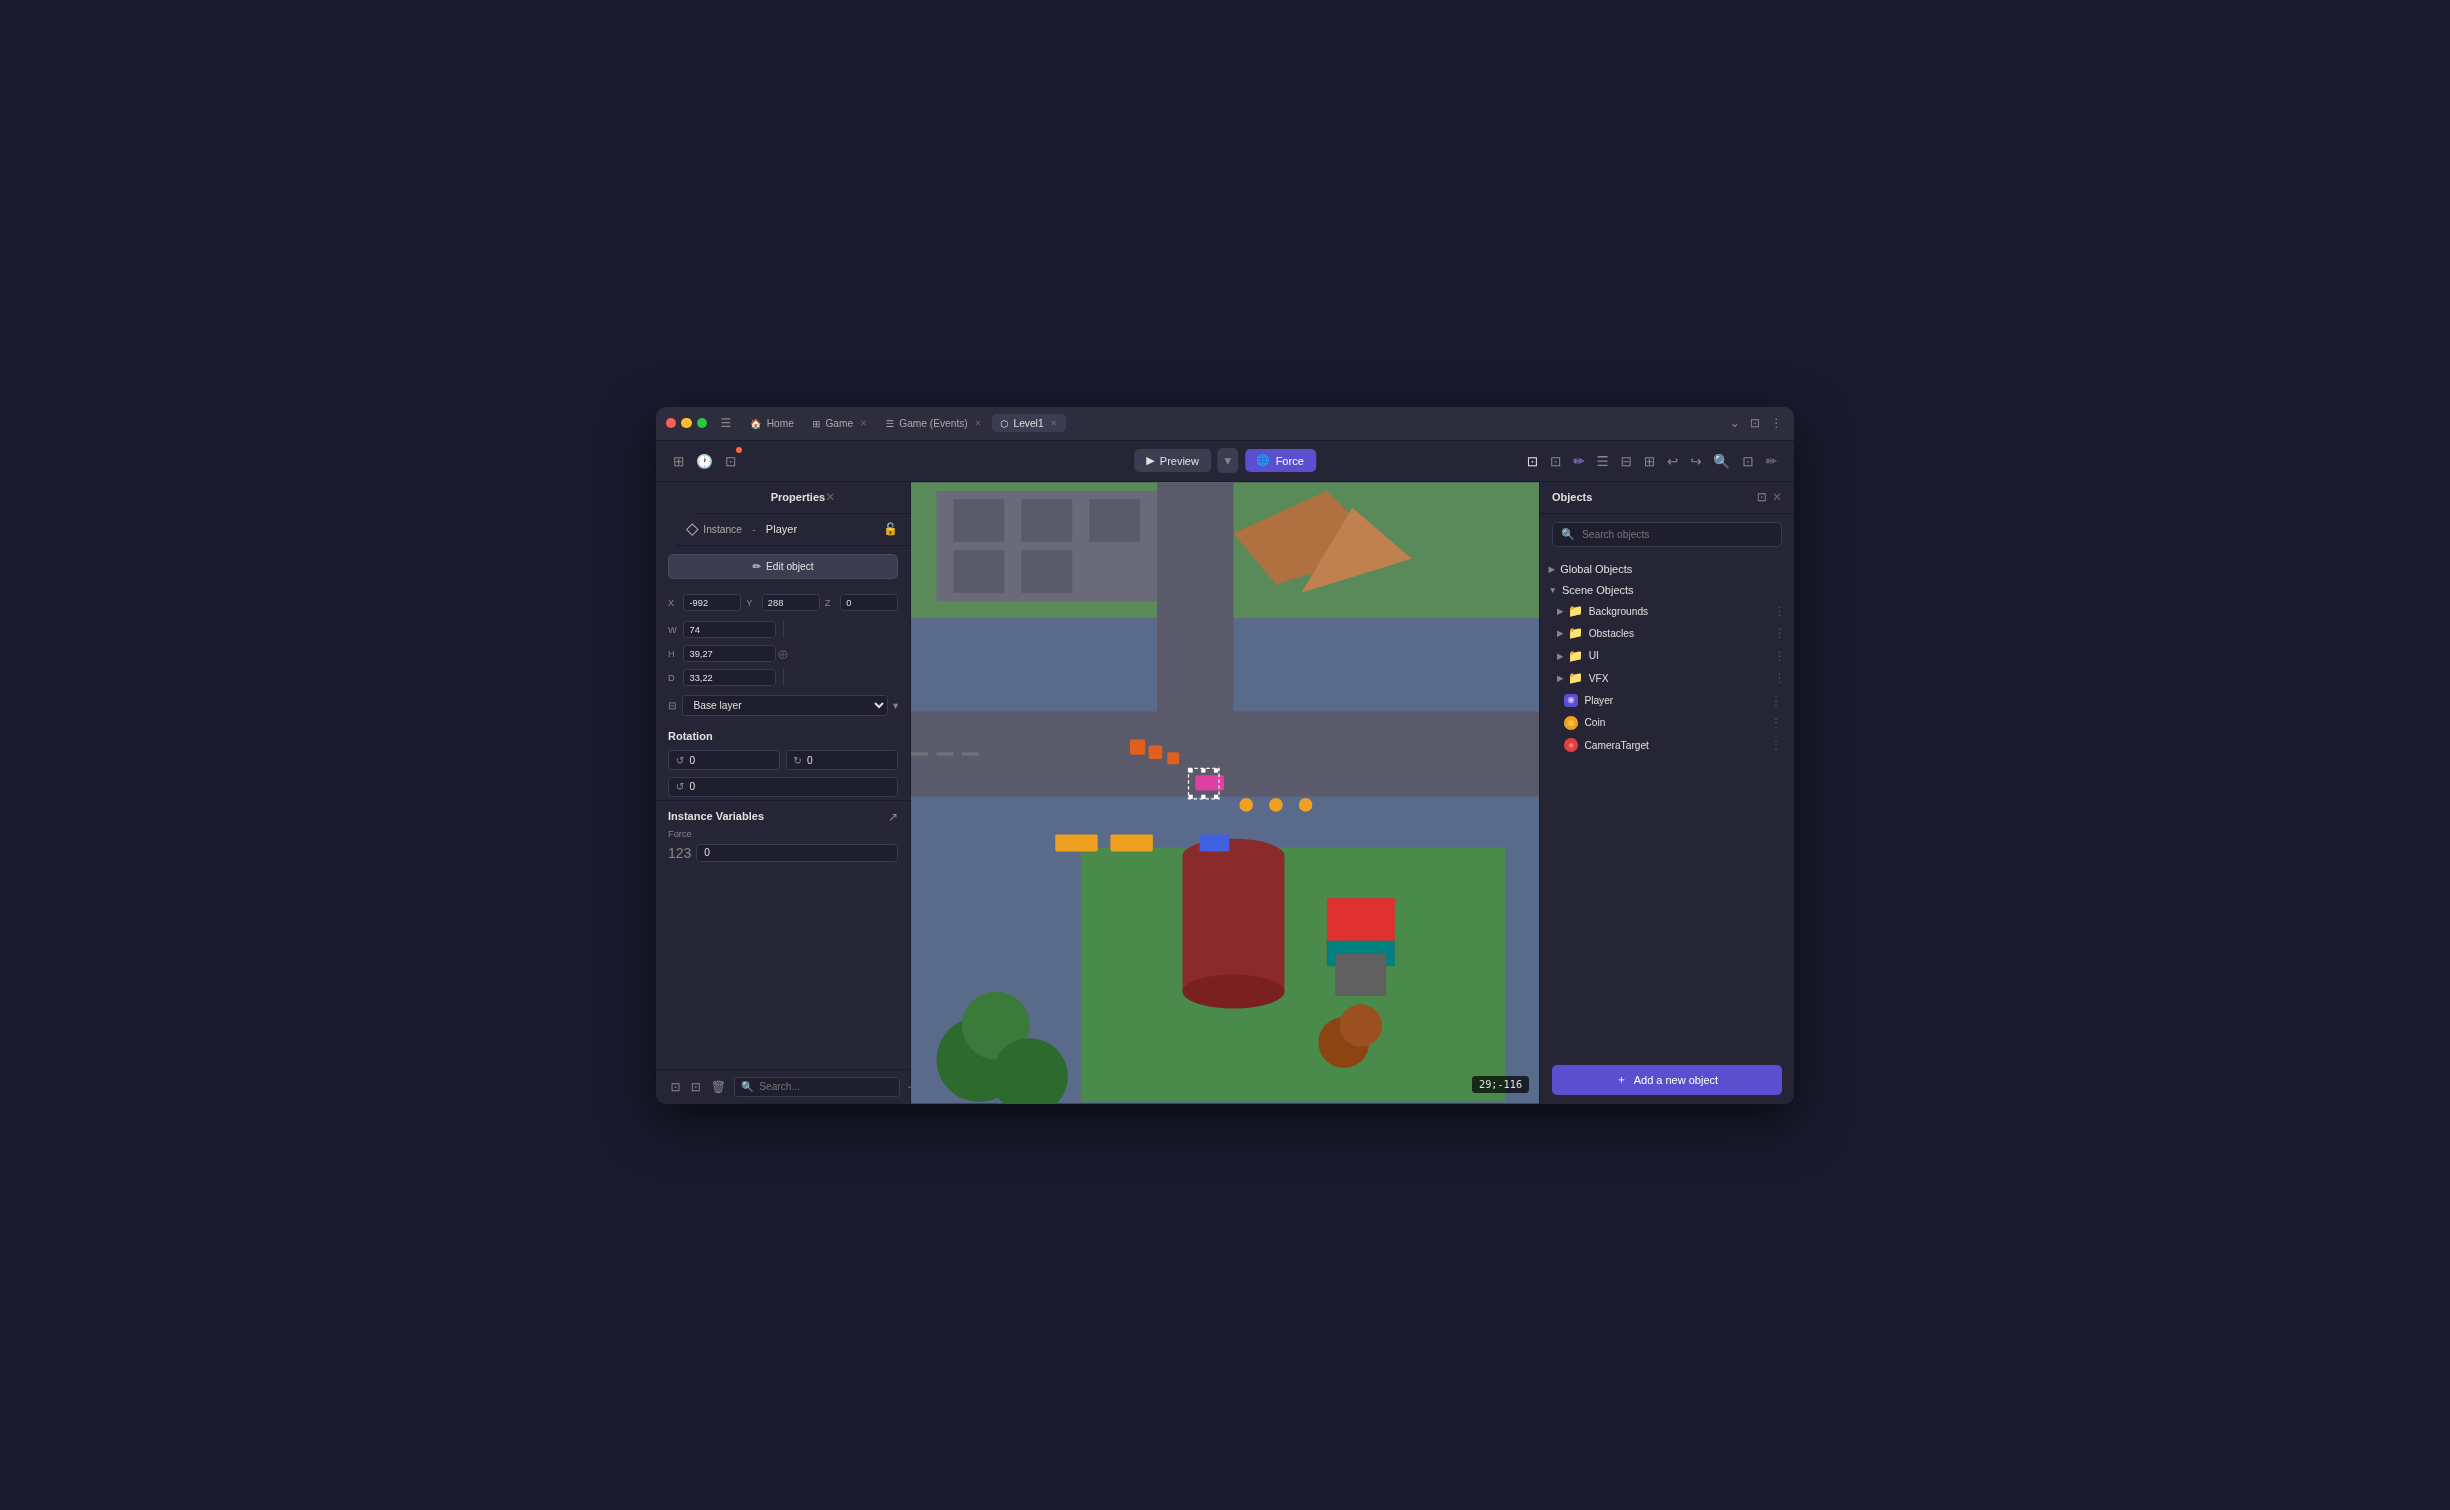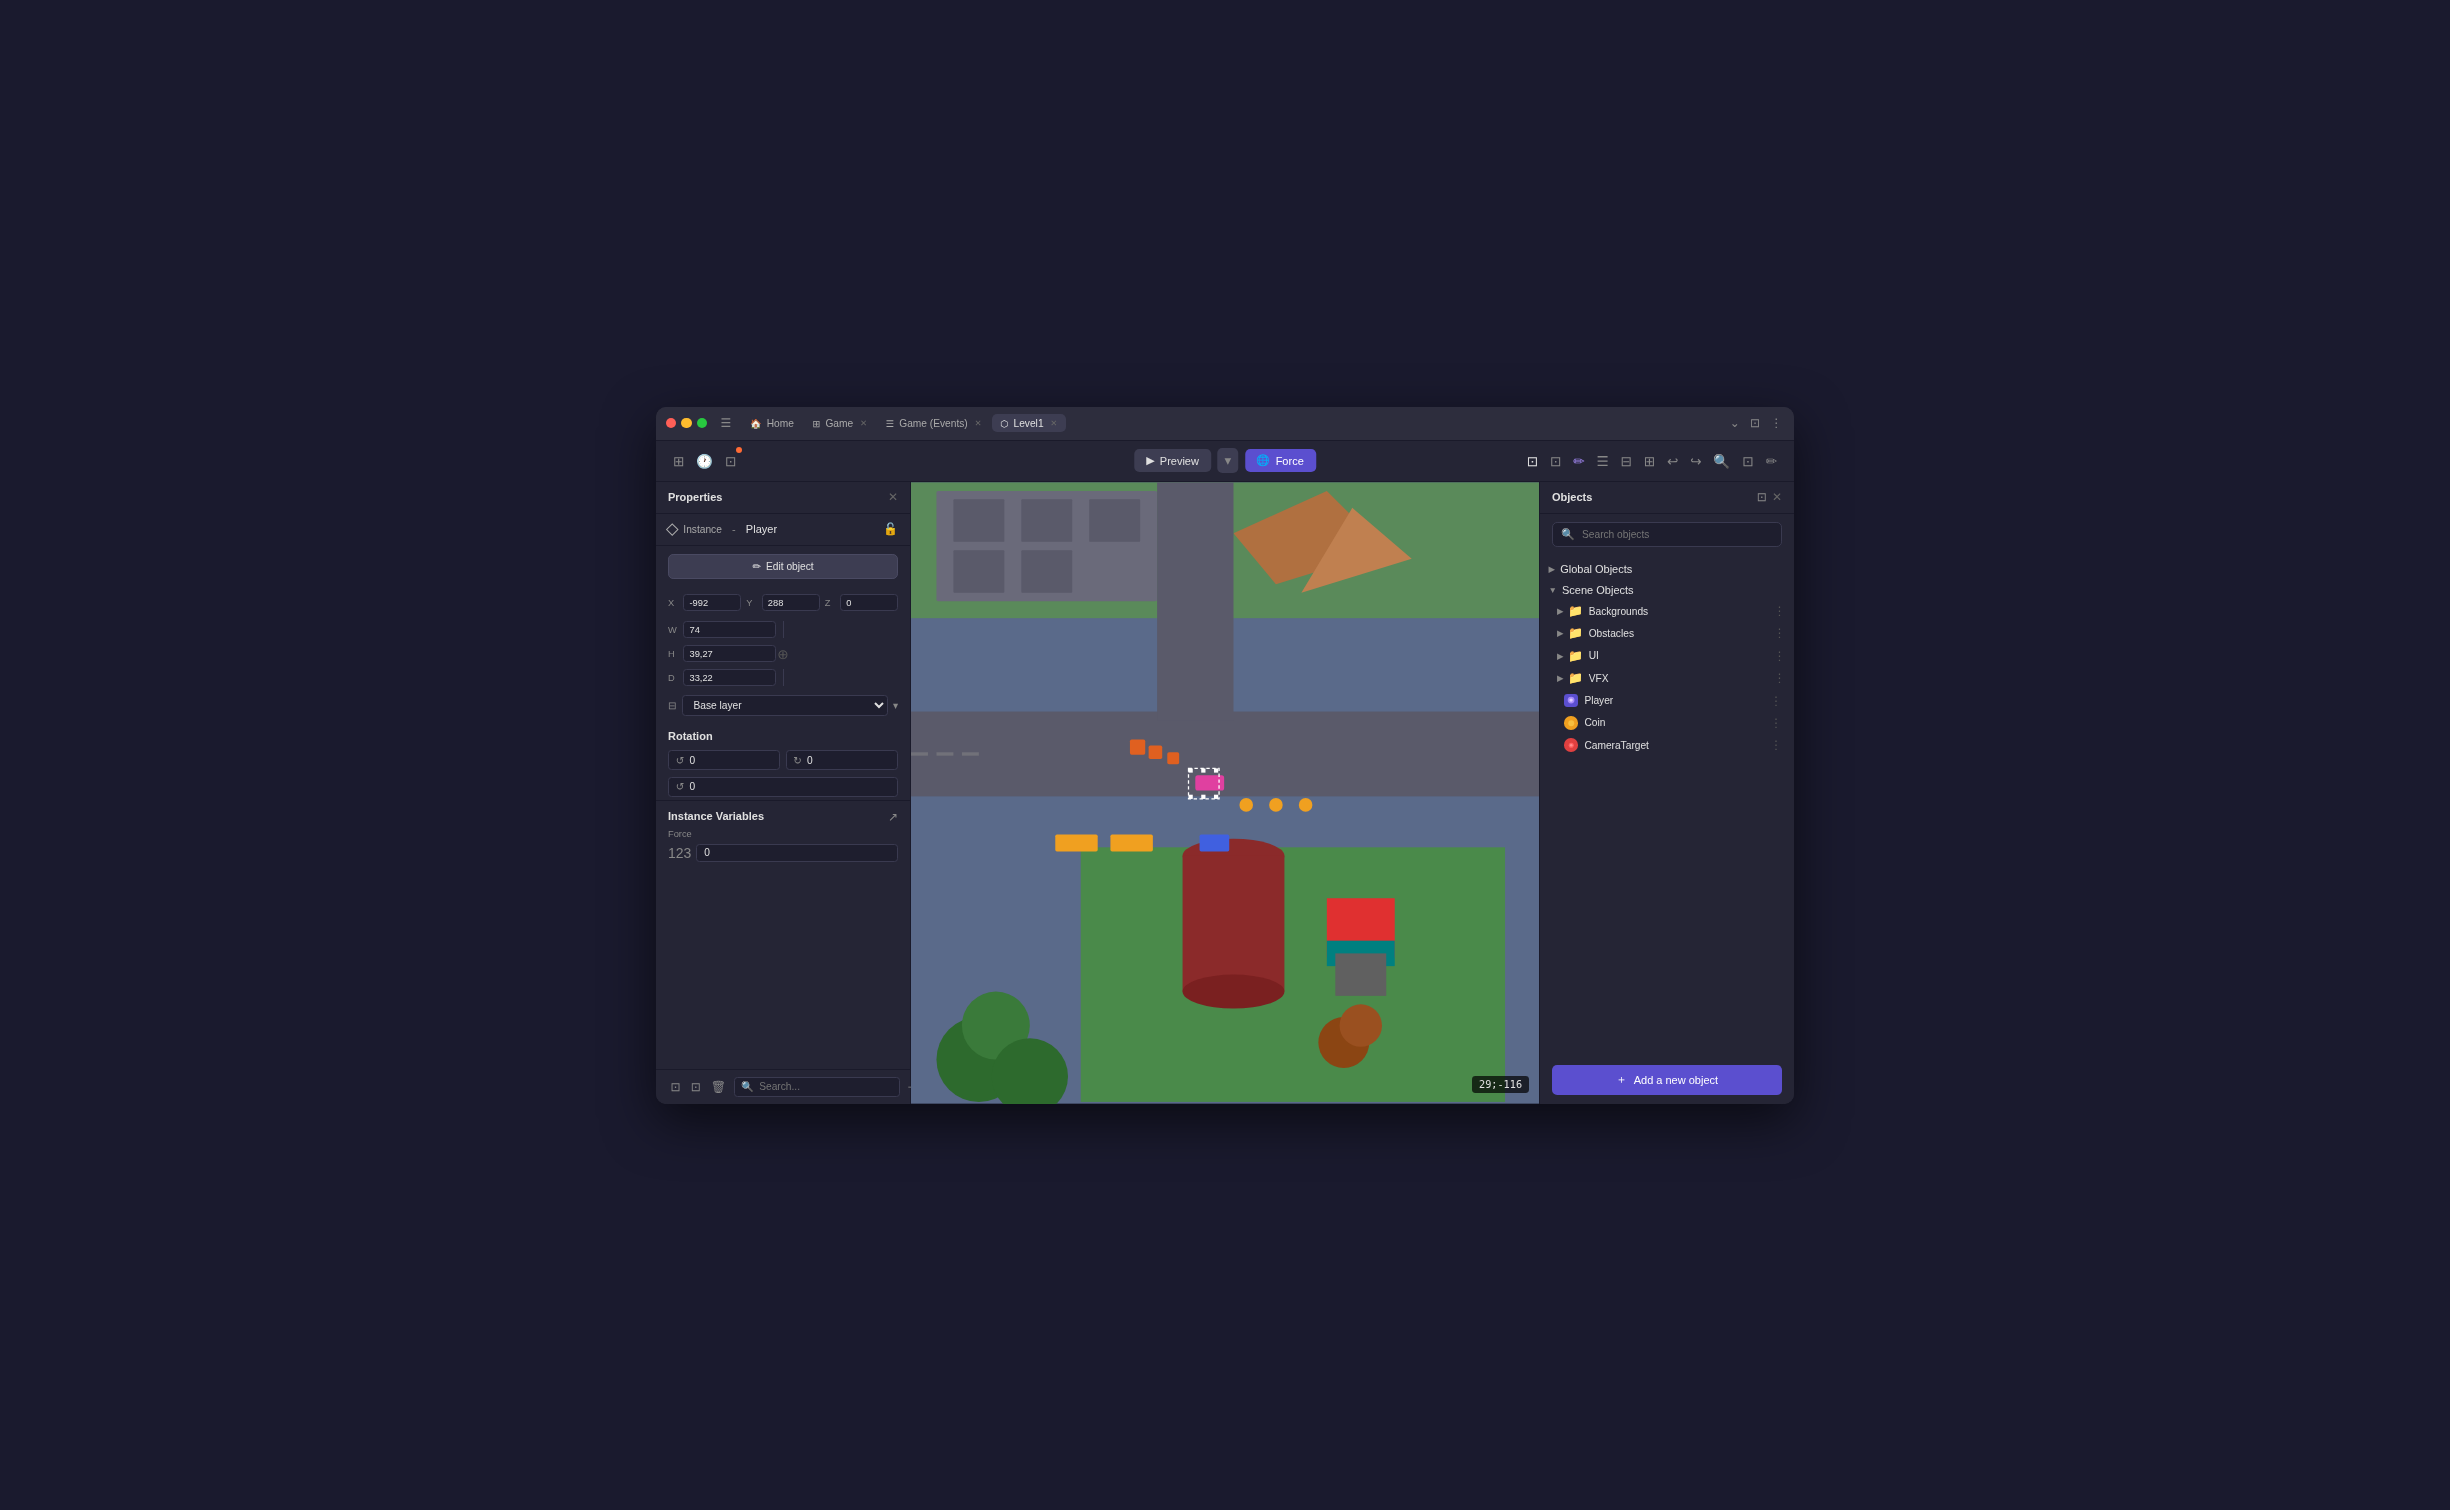--- a/index.html
+++ b/index.html
@@ -176,40 +176,42 @@
       width: 255px;
       background: #252535;
       border-right: 0.8px solid #1a1a2a;
       display: flex;
       flex-direction: column;
       flex-shrink: 0;
     }
     .panel-header {
       display: flex;
       align-items: center;
-      justify-content: space-between;
+      justify-content: center;
       padding: 8.5px 12px;
       border-bottom: 0.8px solid #1a1a2a;
+      margin-left: 40px;
     }
     .panel-title {
       font-size: 11px;
       font-weight: 600;
       color: #e0e0e0;
     }
     .panel-close {
       color: #666;
       cursor: pointer;
       font-size: 12px;
     }
     .instance-header {
       display: flex;
       align-items: center;
       gap: 6.8px;
       padding: 8.5px 12px;
       border-bottom: 0.8px solid #1a1a2a;
+      margin-left: 20px;
     }
     .instance-diamond {
       width: 8.5px;
       height: 8.5px;
       background: transparent;
       border: 1.3px solid #aaa;
       transform: rotate(45deg);
       flex-shrink: 0;
     }
     .instance-label {

